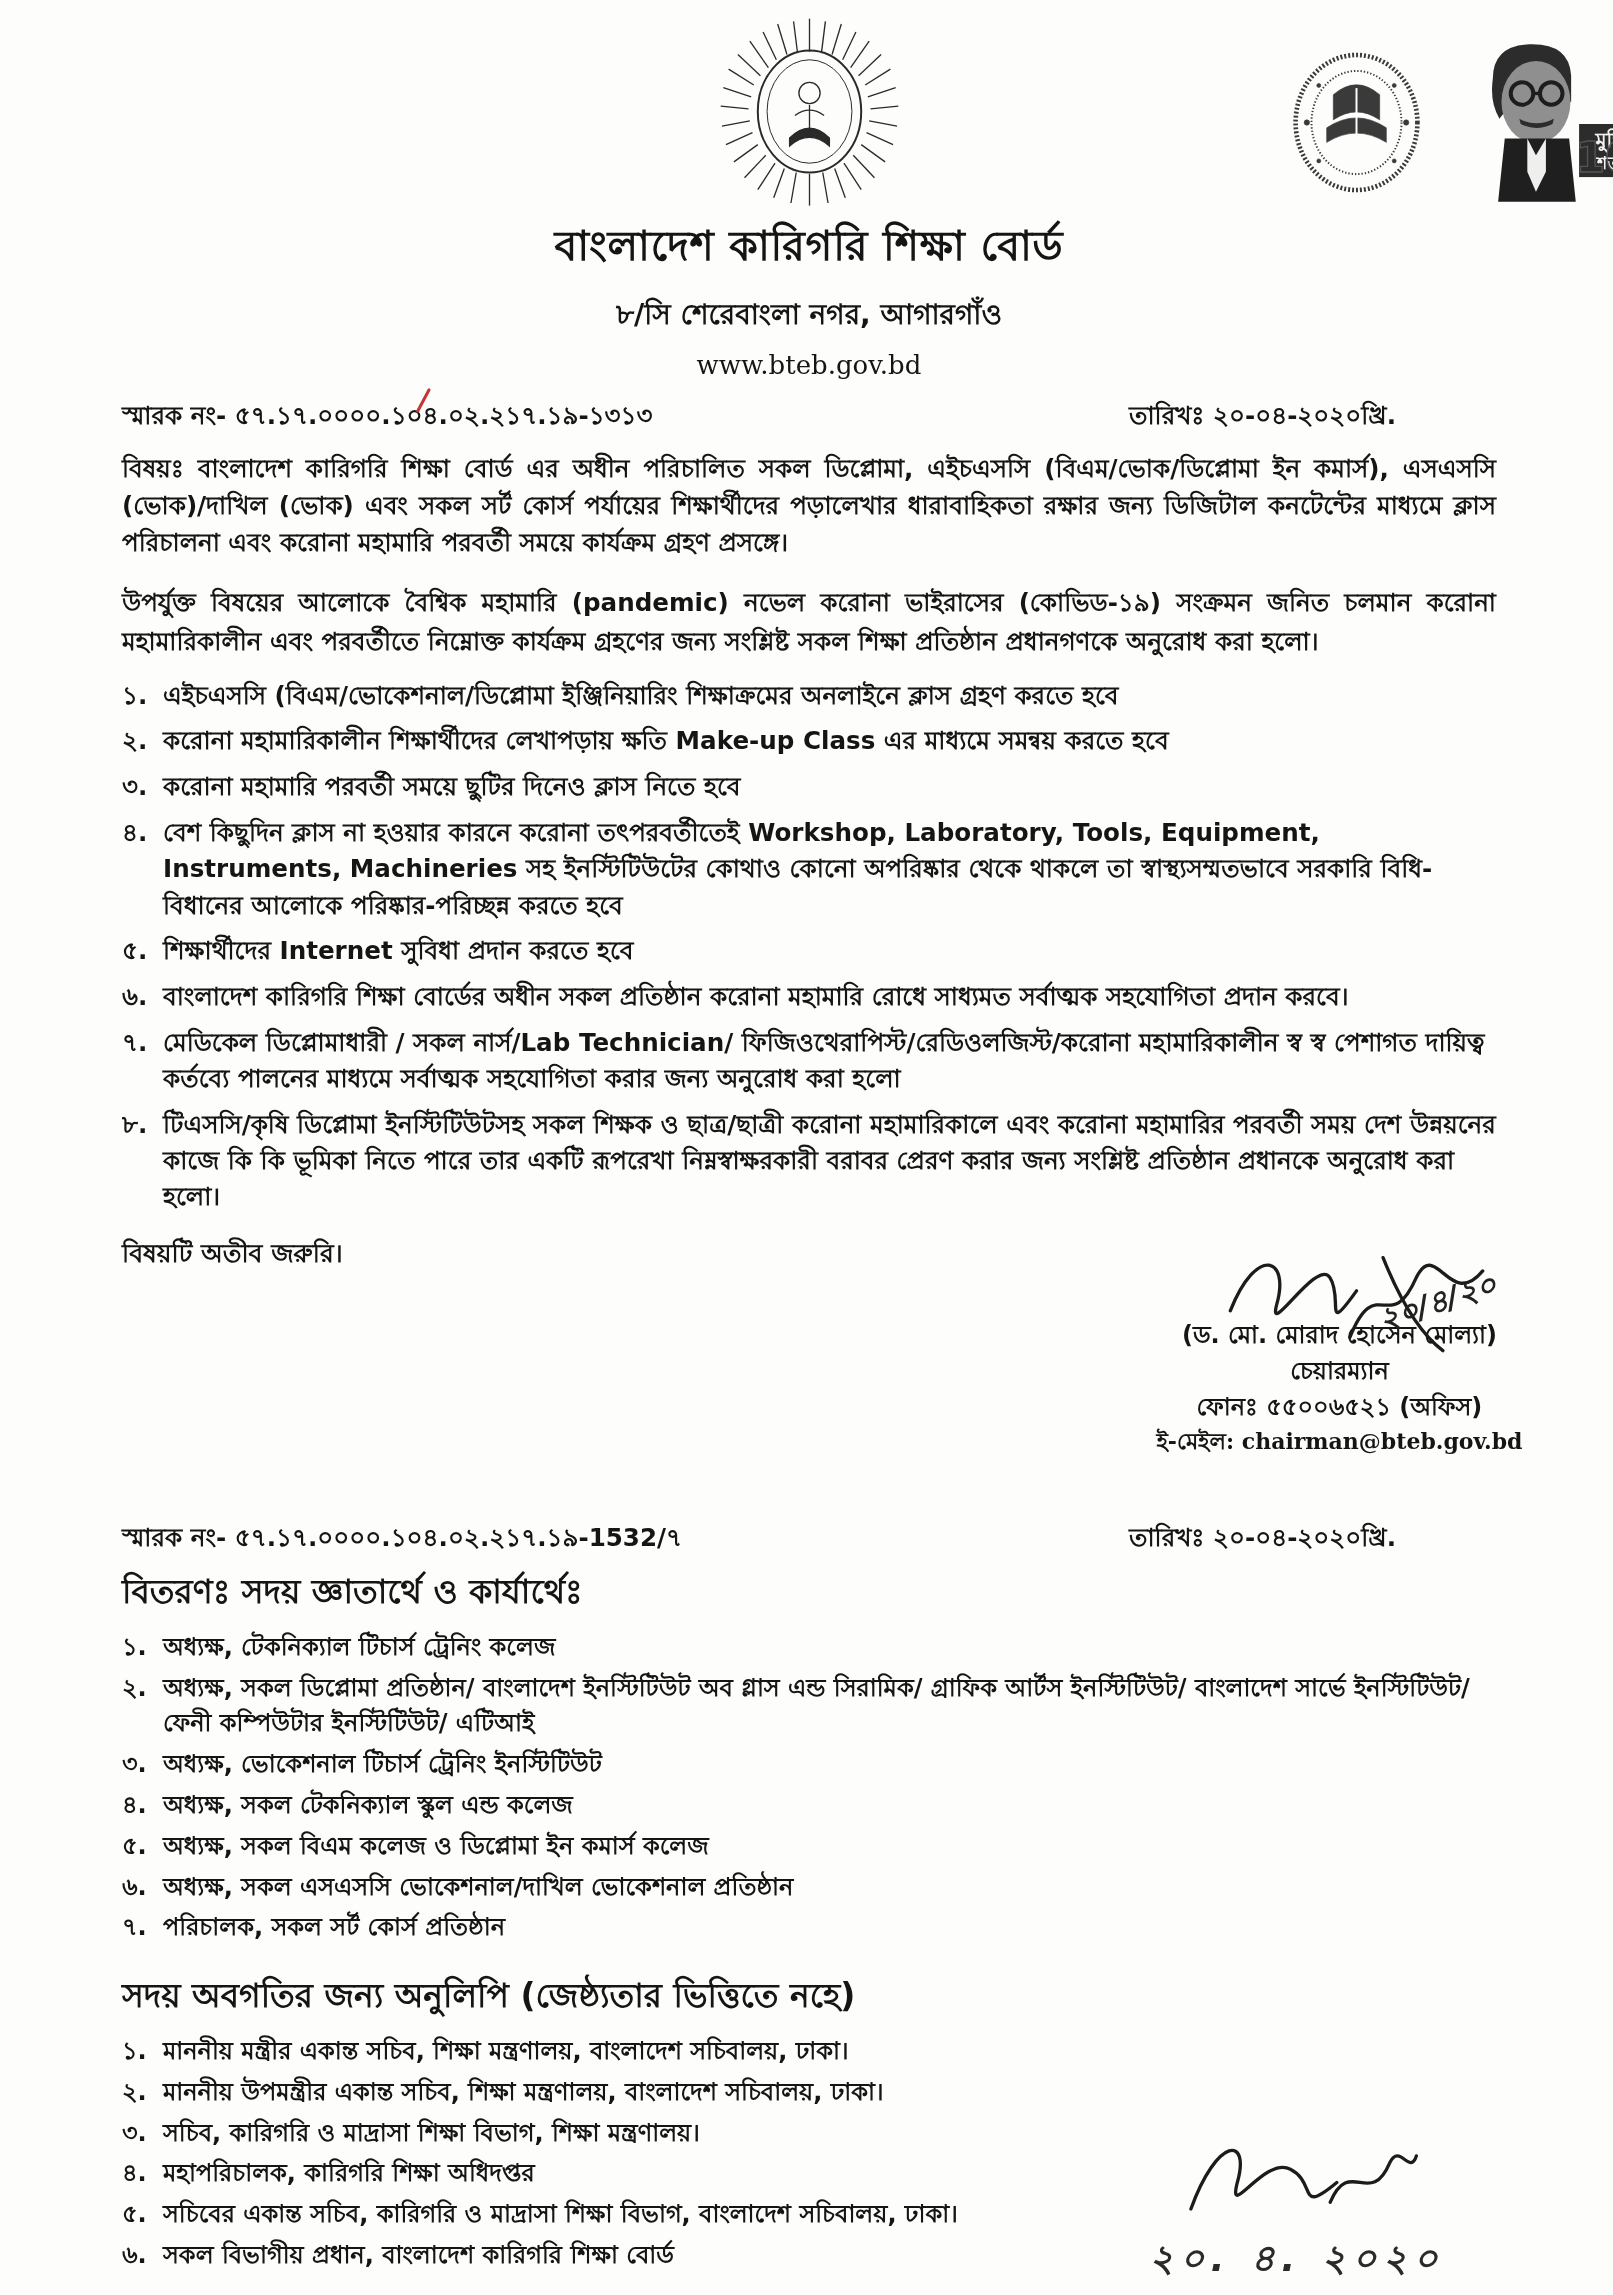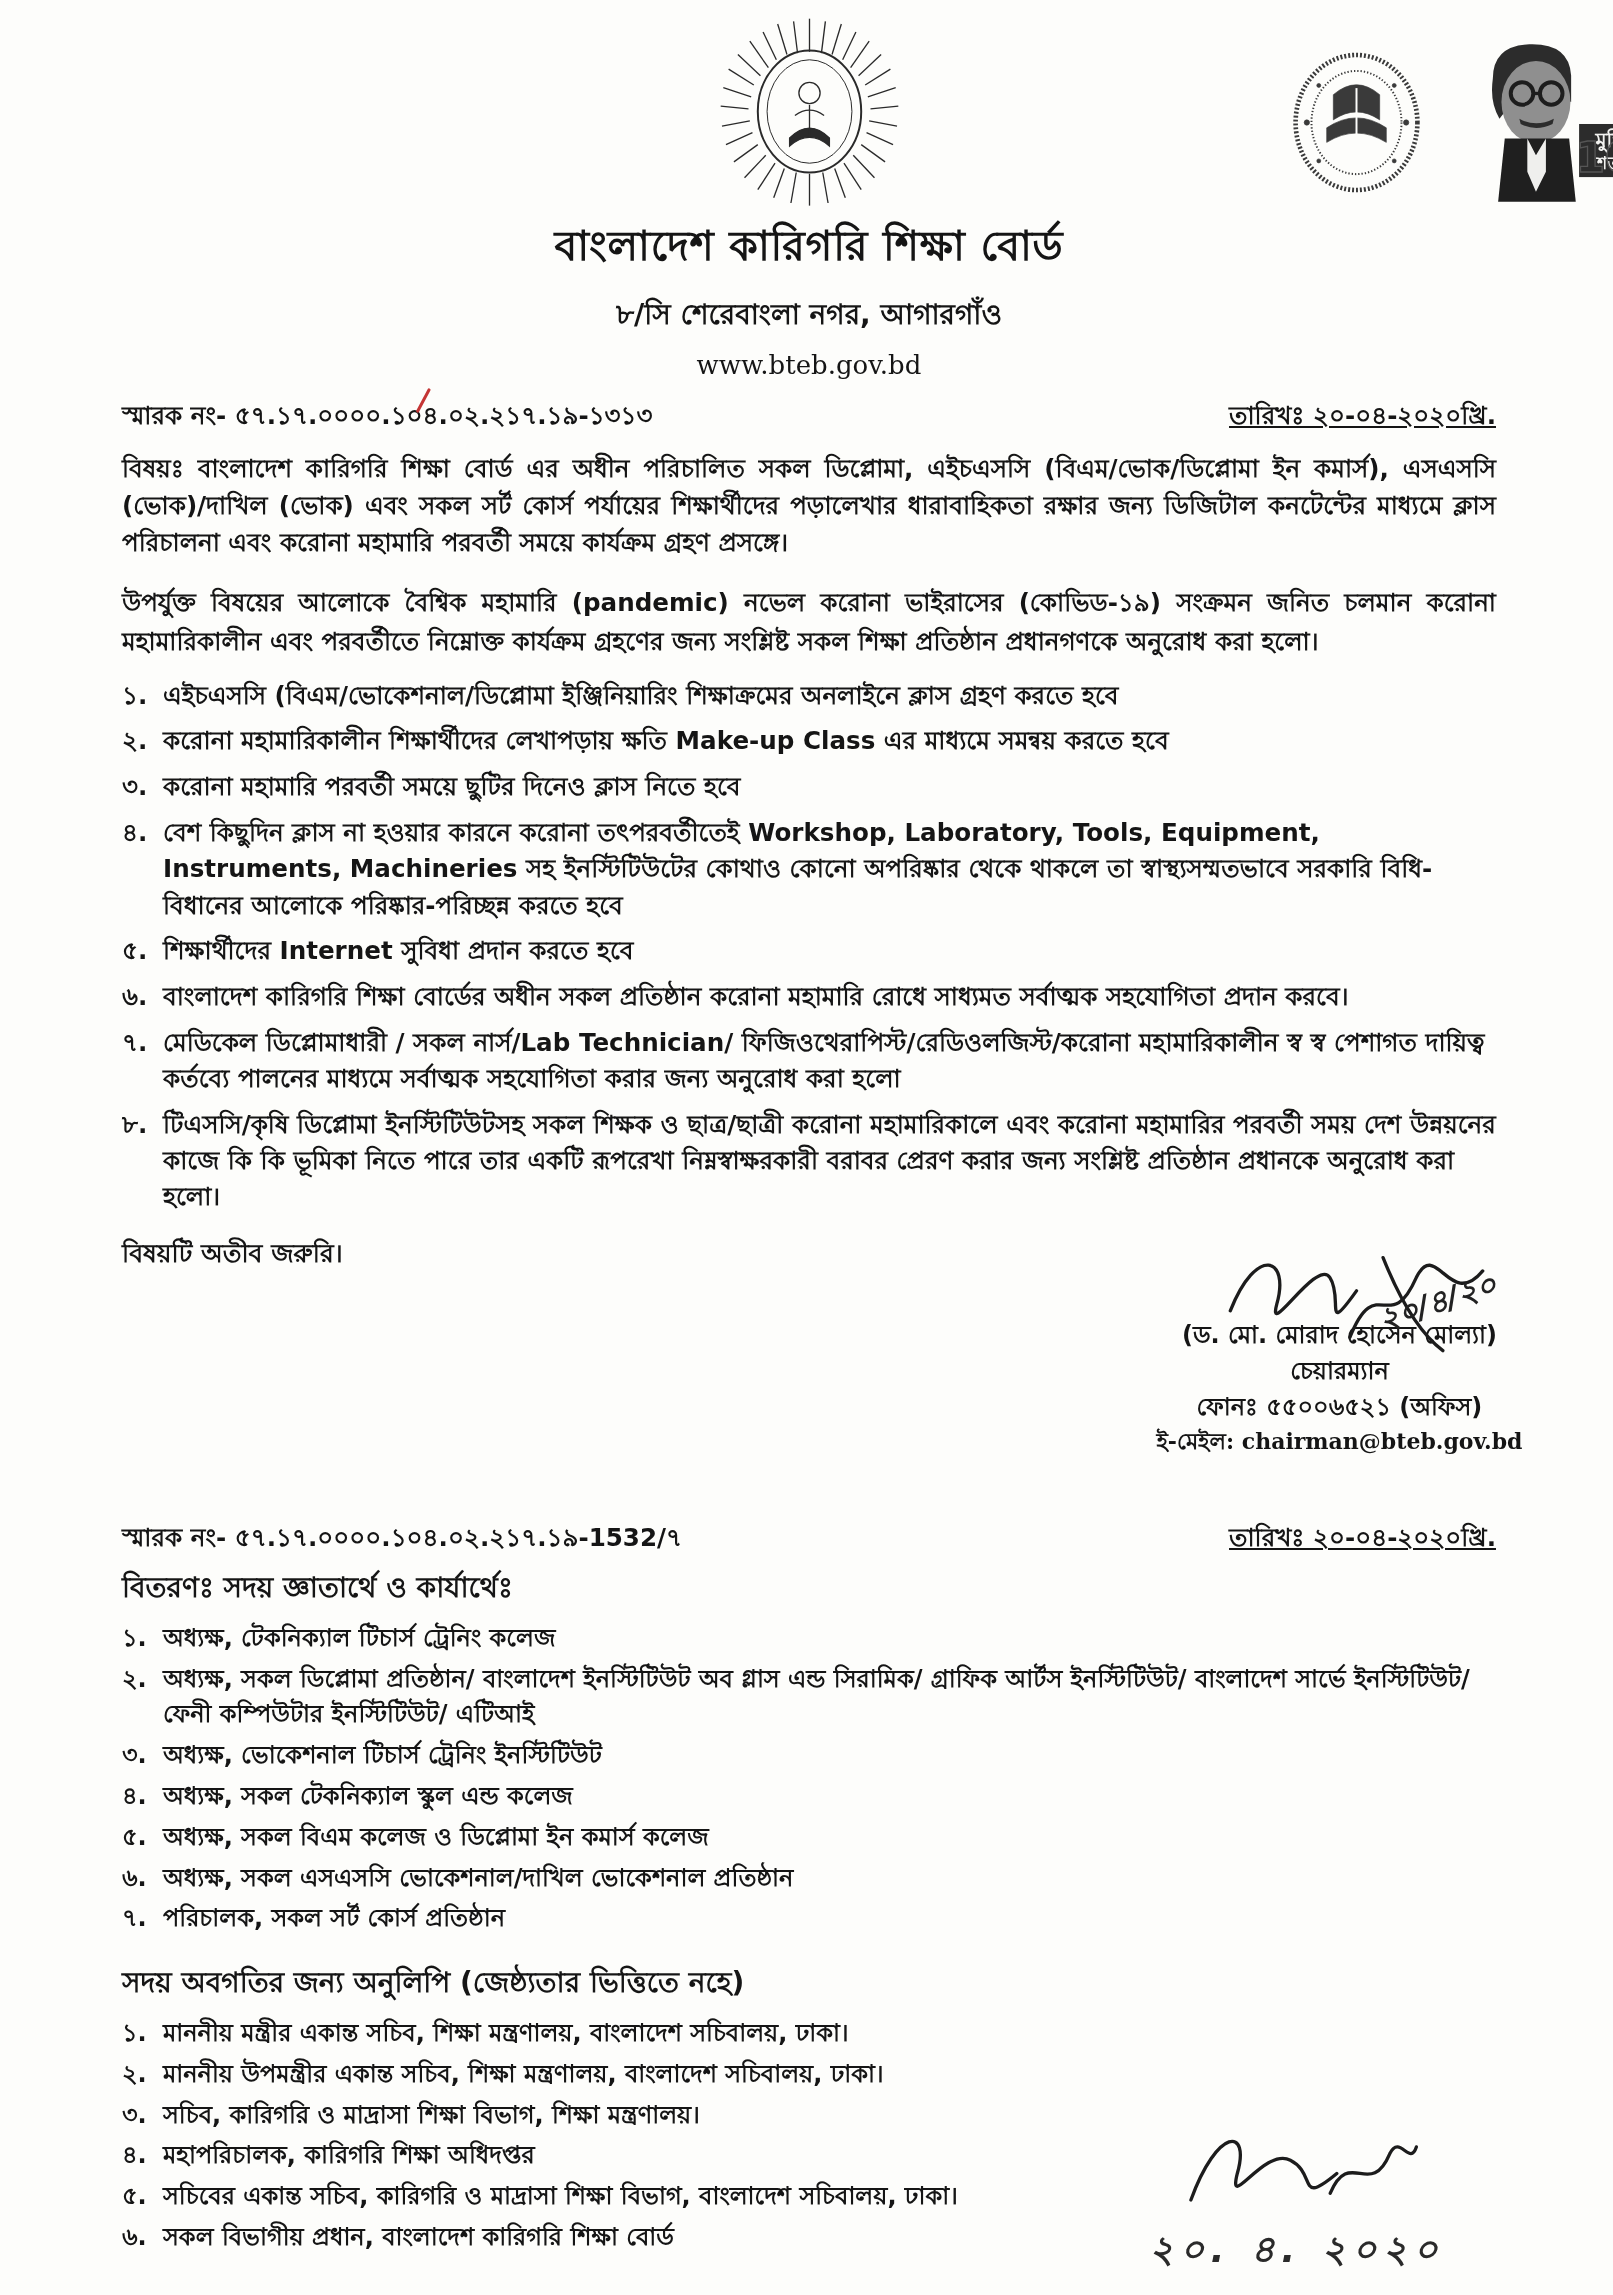--- a/index.html
+++ b/index.html
@@ -14,37 +14,37 @@
   .header{text-align:center;position:relative;margin-bottom:4px;}
   .seal{display:block;margin:0 auto;}
   .org-name{font-size:41px;font-weight:700;letter-spacing:0.7px;margin-top:2.7px;}
   .addr{font-size:28px;font-weight:600;margin-top:10.6px;}
   .addr2{font-size:26.5px;font-weight:600;margin-top:9.3px;}
   .website{font-size:26px;font-weight:400;margin-top:9.3px;font-family:"DejaVu Serif","Liberation Serif",serif;}
   .logo-round{position:absolute;left:1165px;top:36px;}
   .logo-mujib{position:absolute;left:1331px;top:26.5px;}
   
   .memo-row{display:flex;justify-content:space-between;align-items:flex-start;font-size:24.6px;font-weight:700;margin-top:17px;position:relative;}
-  .memo-date{white-space:nowrap;text-decoration:underline;}
+  .memo-date{margin-right:100px;white-space:nowrap;}
   .artifact{position:absolute;left:300px;top:-9.3px;width:2.7px;height:26.5px;background:#c43535;transform:rotate(28deg);border-radius:1.3px;}
   
   .subject{font-size:24.6px;font-weight:700;line-height:1.5;margin-top:14.6px;text-align:justify;}
   .para{font-size:24.6px;font-weight:600;line-height:1.55;margin-top:22.6px;text-align:justify;}
   .list{margin-top:17px;}
   .li{display:flex;font-size:24.6px;font-weight:600;line-height:1.48;margin-bottom:9.3px;}
   .li .num{flex:0 0 41px;}
   .li .txt{flex:1;text-align:left;}
   .urgent{font-size:25px;font-weight:700;margin-top:18.6px;}
   
   .sig-wrap{position:relative;height:285px;margin-top:-60px;}
   .chairman-block{position:absolute;right:-26.5px;top:100px;text-align:center;font-size:24px;font-weight:700;line-height:1.5;}
   .chair-sig{position:absolute;right:26.5px;top:-86px;}
   .email{font-size:22px;font-weight:600;font-family:"DejaVu Serif","Liberation Serif",serif;}
   
-  .dist-head{font-size:28px;font-weight:700;margin-top:6.6px;}
+  .dist-head{font-size:33px;font-weight:700;margin-top:6.6px;}
   .list2{margin-top:8px;}
   .list2 .li{font-size:24px;margin-bottom:5.3px;}
   .cc-section{position:relative;margin-top:24px;}
   .sec-block{position:absolute;right:13.3px;top:146px;text-align:center;width:372px;}
   .sec-sig{display:block;margin:0 auto;}
   .sec-hand-date{font-size:37px;font-weight:600;font-style:italic;letter-spacing:6.6px;color:#2a2a2a;}
   svg{display:block;}
 </style>
 </head>
 <body>

